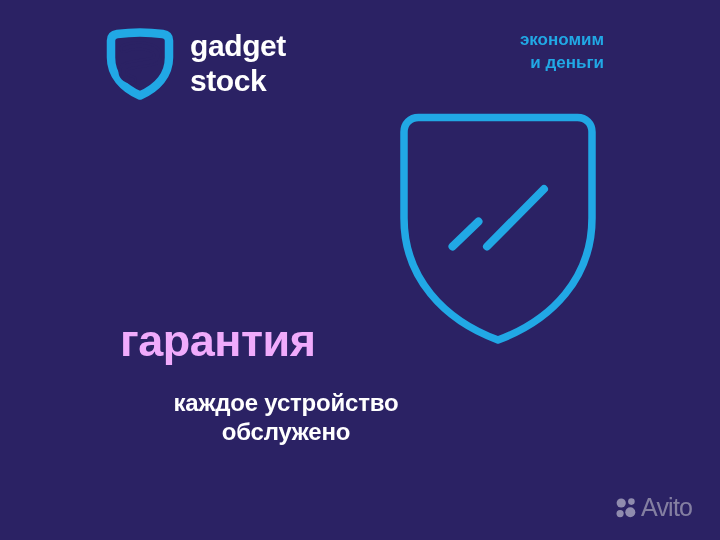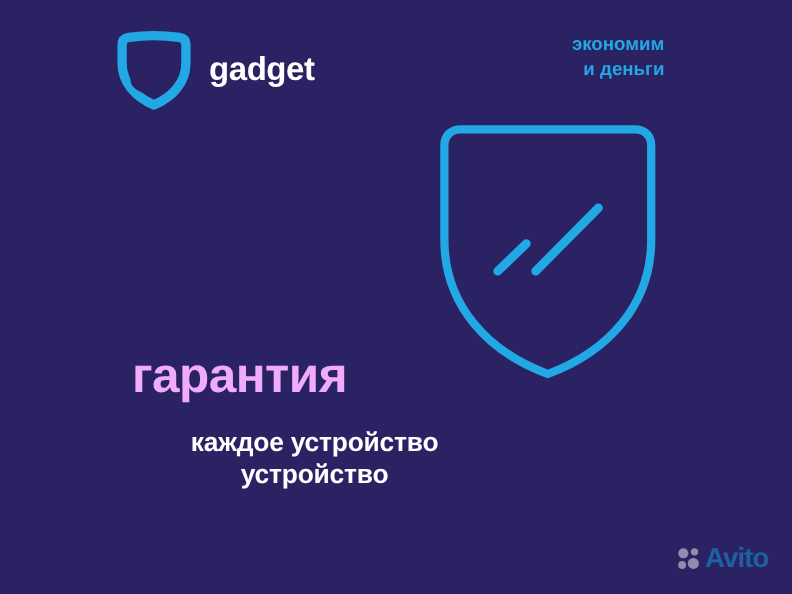--- a/index.html
+++ b/index.html
@@ -111,63 +111,64 @@
     align-items: center;
     gap: 4px;
     opacity: 0.48;
   }
   #watermark-dots {
     width: 21px;
     height: 21px;
     display: block;
   }
   #watermark-word {
-    color: #0ea5e9;
-    font-weight: 700;
+    color: #e5e5e5;
+    font-weight: 400;
     font-size: 25px;
     line-height: 25px;
     letter-spacing: -0.8px;
   }
 </style>
 </head>
 <body>
 
 <div id="banner">
 
   <div id="brand">
     <span id="brand-mark-wrap">
       <svg id="brand-mark" viewBox="0 0 72 74" fill="none" xmlns="http://www.w3.org/2000/svg" aria-hidden="true">
         <path d="M7 14.5 C7 10.8 9.3 8.6 13.2 8.0 C21 6.9 29 6.4 36 6.4 C43 6.4 51 6.9 58.8 8.0 C62.7 8.6 65 10.8 65 14.5 L65 31.5 C65 49 53 62 36 69.5 C19 62 7 49 7 31.5 Z" stroke="#21a8e5" stroke-width="8.5" stroke-linejoin="round" stroke-linecap="round"></path>
         <path d="M20 22.5 C27 19.5 36 19.0 44 21.0 C50 22.5 53.5 25.5 53.5 29.5 C53.5 33.0 50.5 35.2 45.5 36.0 L27 39.0 C22 39.8 19 42.0 19 45.5 C19 49.5 22.5 52.5 28.5 54.0" stroke="#2b2264" stroke-width="9" stroke-linejoin="round" stroke-linecap="round" fill="none"></path>
         <path d="M20 22.5 C27 19.5 36 19.0 44 21.0 C50 22.5 53.5 25.5 53.5 29.5 C53.5 33.0 50.5 35.2 45.5 36.0 L27 39.0 C22 39.8 19 42.0 19 45.5 C19 49.5 22.5 52.5 28.5 54.0" stroke="#2b2264" stroke-width="4" stroke-linejoin="round" stroke-linecap="round" fill="none"></path>
       </svg>
     </span>
     <span id="brand-words">
       <span class="brand-word">gadget</span>
+      <span class="brand-word">stock</span>
     </span>
   </div>
 
   <div id="tagline">
     <div class="tagline-line">экономим</div>
     <div class="tagline-line">и деньги</div>
   </div>
 
   <div id="shield-art">
     <svg viewBox="0 0 212 244" fill="none" xmlns="http://www.w3.org/2000/svg" aria-hidden="true">
       <path d="M12 26 C12 17.5 18 11.5 26.5 11.5 L185.5 11.5 C194 11.5 200 17.5 200 26 L200 112 C200 172 160 214 106 234 C52 214 12 172 12 112 Z" stroke="#21a8e5" stroke-width="7.5" stroke-linejoin="round" stroke-linecap="round" fill="none"></path>
       <path d="M60.5 140.5 L86.5 115.5" stroke="#21a8e5" stroke-width="8" stroke-linecap="round" fill="none"></path>
       <path d="M95 140.5 L152 83" stroke="#21a8e5" stroke-width="8" stroke-linecap="round" fill="none"></path>
     </svg>
   </div>
 
   <div id="headline">гарантия</div>
 
   <div id="body-copy">
     <div class="body-line">каждое устройство</div>
-    <div class="body-line">устройство</div>
+    <div class="body-line">обслужено</div>
   </div>
 
   <div id="watermark">
     <span>
       <svg id="watermark-dots" viewBox="0 0 21 21" xmlns="http://www.w3.org/2000/svg" aria-hidden="true">
         <circle cx="5.2" cy="6.0" r="4.6" fill="#ffffff"></circle>
         <circle cx="15.4" cy="4.6" r="3.3" fill="#ffffff"></circle>
         <circle cx="4.1" cy="16.6" r="3.6" fill="#ffffff"></circle>
         <circle cx="14.3" cy="15.2" r="5.0" fill="#ffffff"></circle>
       </svg>

